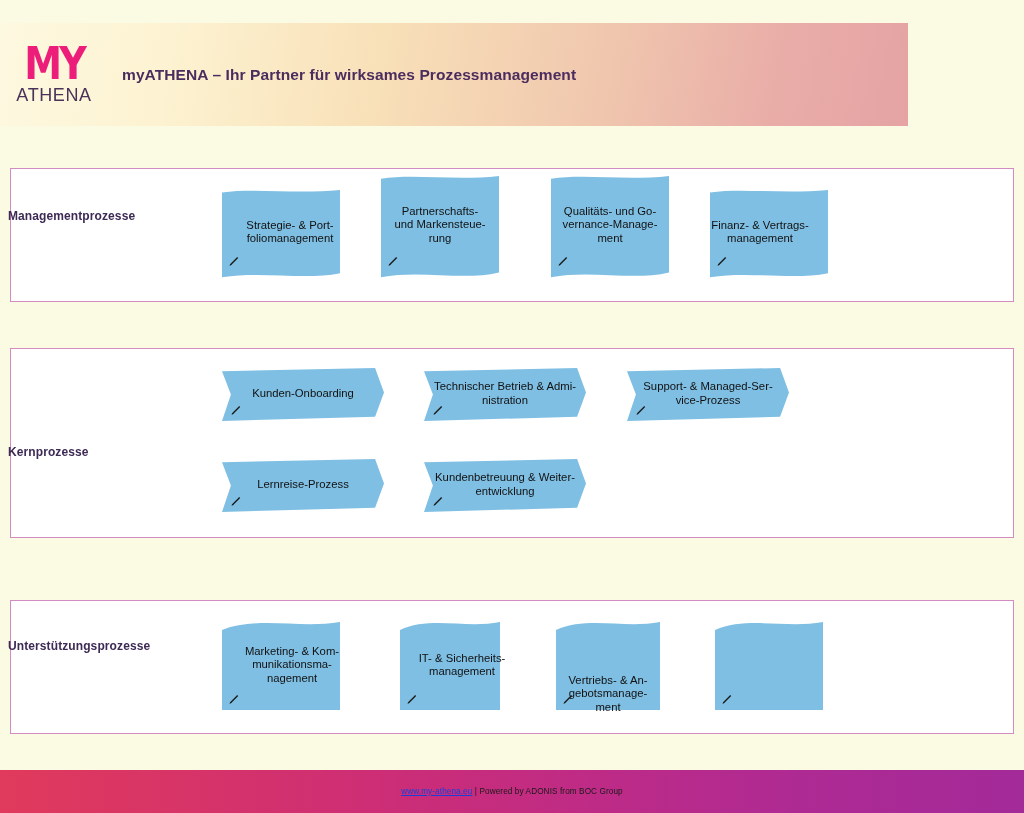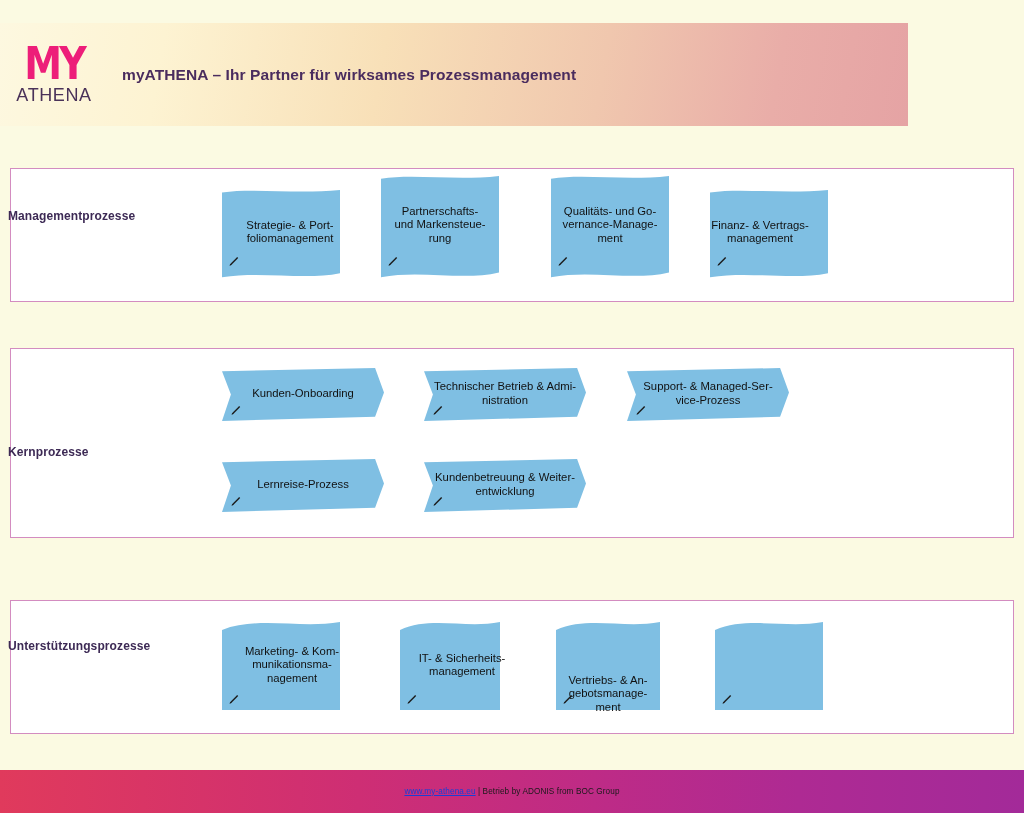--- a/index.html
+++ b/index.html
@@ -397,15 +397,15 @@
         <svg width="12" height="12" viewBox="0 0 12 12">
           <path d="M10.2,1.0 L11.2,2.0 L4.3,8.9 L2.6,9.6 L3.3,7.9 Z" fill="#1A1A1A"></path>
           <path d="M2.6,9.6 L3.3,7.9 L4.3,8.9 Z" fill="#1A1A1A"></path>
         </svg>
       </div>
     </div>
   </div>
 
 <div class="footer">
   <div class="footer-text">
-    <a class="footer-link" href="#">www.my-athena.eu</a><span class="footer-sep"> | </span><span>Betrieb by ADONIS from BOC Group</span>
+    <a class="footer-link" href="#">www.my-athena.eu</a><span class="footer-sep"> | </span><span>Powered by ADONIS from BOC Group</span>
   </div>
 </div>
 
 </body></html>

